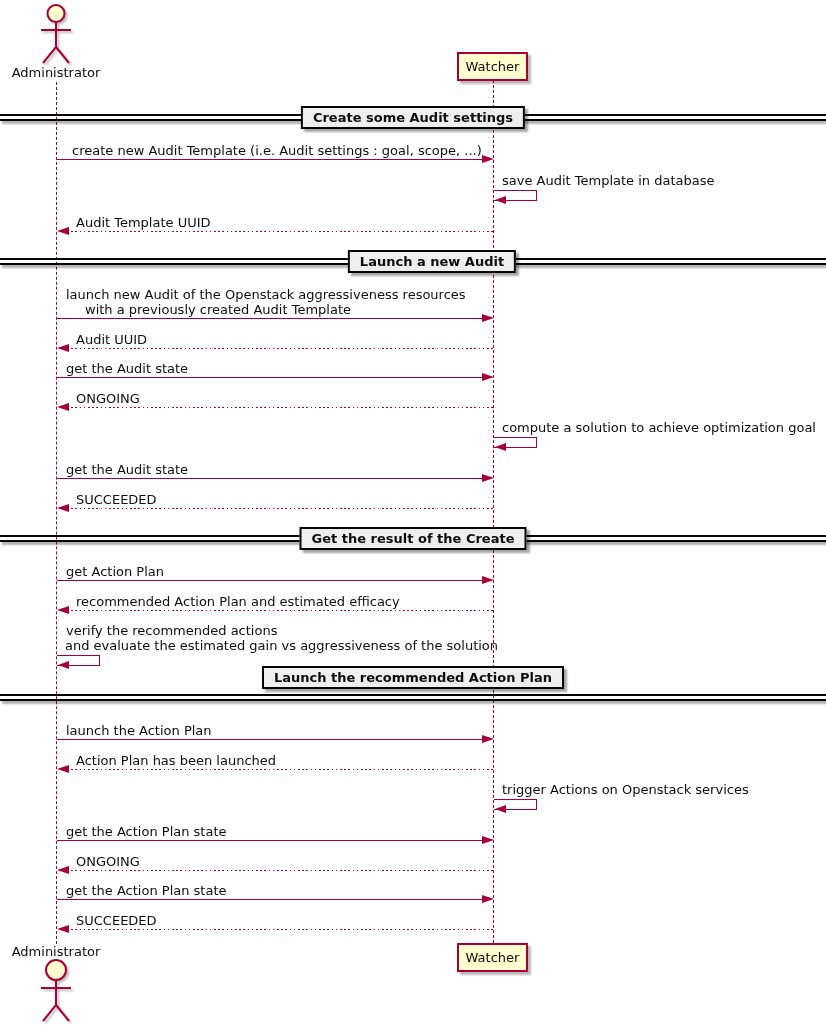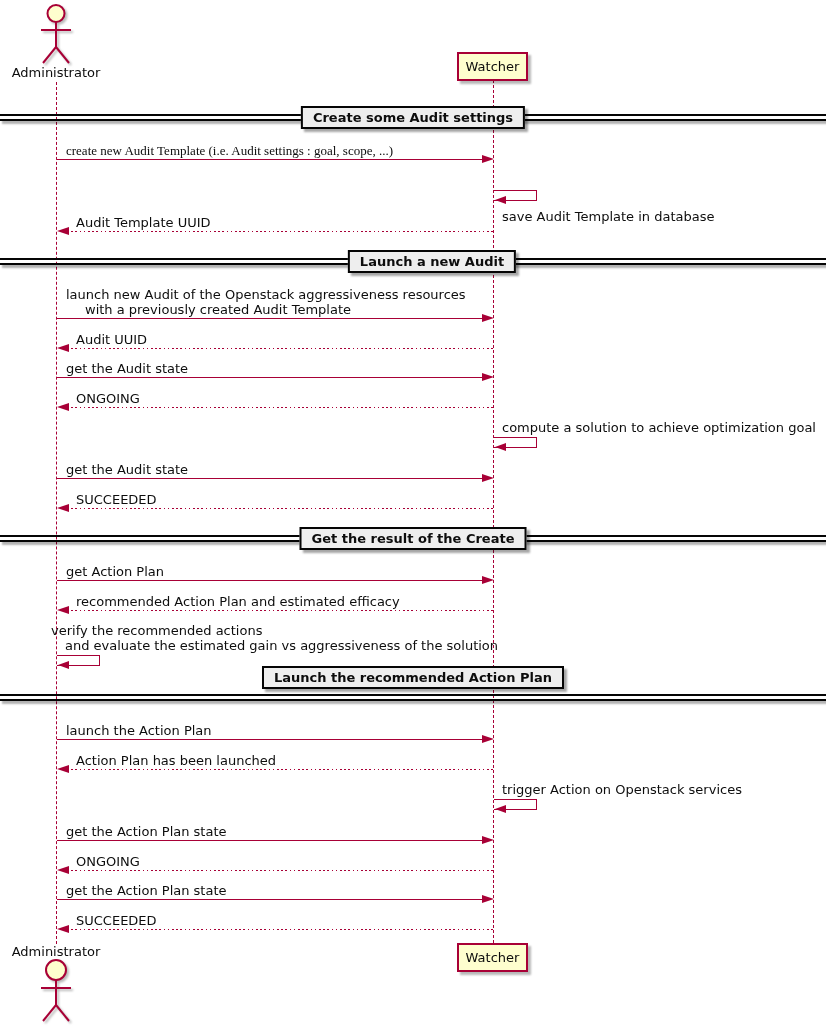--- a/index.html
+++ b/index.html
@@ -59,24 +59,24 @@
     <line class="stroke" x1="23" y1="44" x2="10" y2="60"></line>
     <line class="stroke" x1="23" y1="44" x2="36" y2="60"></line>
   </svg>
   <div class="actor-label" style="left:-9px;top:65px;">Administrator</div>
 
   <div class="participant" style="left:457px;top:52px;width:71px;">Watcher</div>
 
   <div id="flow-layer">
       <div class="divider-lines" style="top: 114px;"></div>
       <div class="divider-box" style="left: 413px; top: 106px;">Create some Audit settings</div>
-      <div class="msg-text" style="left: 66px; top: 143px; font-family: Liberation Serif, serif;">create new Audit Template (i.e. Audit settings : goal, scope, ...)</div>
+      <div class="msg-text" style="left: 72px; top: 143px;">create new Audit Template (i.e. Audit settings : goal, scope, ...)</div>
       <div class="msg-line solid" style="left: 56.5px; width: 427px; top: 159px;"></div>
       <div class="arrow-head right" style="left: 481.5px; top: 155px;"></div>
-      <div class="msg-text" style="left: 502px; top: 172.5px; margin-top: 36px;">save Audit Template in database</div>
+      <div class="msg-text" style="left: 502px; top: 172.5px;">save Audit Template in database</div>
       <div class="self-loop" style="left: 493.5px; top: 189.5px;"></div>
       <div class="arrow-head left" style="left: 494.5px; top: 195.5px; border-right-width: 11px;"></div>
       <div class="msg-text" style="left: 76px; top: 214.5px;">Audit Template UUID</div>
       <div class="msg-line dashed" style="left: 66.5px; width: 427px; top: 230.5px;"></div>
       <div class="arrow-head left" style="left: 56.5px; top: 226.5px;"></div>
       <div class="divider-lines" style="top: 258px;"></div>
       <div class="divider-box" style="left: 432px; top: 250px;">Launch a new Audit</div>
       <div class="msg-text" style="left: 66px; top: 287px;">launch new Audit of the Openstack aggressiveness resources</div>
       <div class="msg-text" style="left: 66px; top: 302px; margin-left: 19px;">with a previously created Audit Template</div>
       <div class="msg-line solid" style="left: 56.5px; width: 427px; top: 318px;"></div>
@@ -100,33 +100,33 @@
       <div class="msg-line dashed" style="left: 66.5px; width: 427px; top: 507.5px;"></div>
       <div class="arrow-head left" style="left: 56.5px; top: 503.5px;"></div>
       <div class="divider-lines" style="top: 535px;"></div>
       <div class="divider-box" style="left: 413px; top: 527px;">Get the result of the Create</div>
       <div class="msg-text" style="left: 66px; top: 564px;">get Action Plan</div>
       <div class="msg-line solid" style="left: 56.5px; width: 427px; top: 580px;"></div>
       <div class="arrow-head right" style="left: 481.5px; top: 576px;"></div>
       <div class="msg-text" style="left: 76px; top: 593.5px;">recommended Action Plan and estimated efficacy</div>
       <div class="msg-line dashed" style="left: 66.5px; width: 427px; top: 609.5px;"></div>
       <div class="arrow-head left" style="left: 56.5px; top: 605.5px;"></div>
-      <div class="msg-text" style="left: 51px; top: 623px; text-align: right;">verify the recommended actions</div>
+      <div class="msg-text" style="left: 66px; top: 623px; text-align: right;">verify the recommended actions</div>
       <div class="msg-text" style="left: 65px; top: 638px;">and evaluate the estimated gain vs aggressiveness of the solution</div>
       <div class="self-loop" style="left: 56.5px; top: 655px;"></div>
       <div class="arrow-head left" style="left: 57.5px; top: 661px; border-right-width: 11px;"></div>
       <div class="divider-lines" style="top: 694px;"></div>
       <div class="divider-box" style="left: 413px; top: 666px;">Launch the recommended Action Plan</div>
       <div class="msg-text" style="left: 66px; top: 723px;">launch the Action Plan</div>
       <div class="msg-line solid" style="left: 56.5px; width: 427px; top: 739px;"></div>
       <div class="arrow-head right" style="left: 481.5px; top: 735px;"></div>
       <div class="msg-text" style="left: 76px; top: 752.5px;">Action Plan has been launched</div>
       <div class="msg-line dashed" style="left: 66.5px; width: 427px; top: 768.5px;"></div>
       <div class="arrow-head left" style="left: 56.5px; top: 764.5px;"></div>
-      <div class="msg-text" style="left: 502px; top: 782px;">trigger Action on Openstack services</div>
+      <div class="msg-text" style="left: 502px; top: 782px;">trigger Actions on Openstack services</div>
       <div class="self-loop" style="left: 493.5px; top: 799px;"></div>
       <div class="arrow-head left" style="left: 494.5px; top: 805px; border-right-width: 11px;"></div>
       <div class="msg-text" style="left: 66px; top: 824px;">get the Action Plan state</div>
       <div class="msg-line solid" style="left: 56.5px; width: 427px; top: 840px;"></div>
       <div class="arrow-head right" style="left: 481.5px; top: 836px;"></div>
       <div class="msg-text" style="left: 76px; top: 853.5px;">ONGOING</div>
       <div class="msg-line dashed" style="left: 66.5px; width: 427px; top: 869.5px;"></div>
       <div class="arrow-head left" style="left: 56.5px; top: 865.5px;"></div>
       <div class="msg-text" style="left: 66px; top: 883px;">get the Action Plan state</div>
       <div class="msg-line solid" style="left: 56.5px; width: 427px; top: 899px;"></div>

